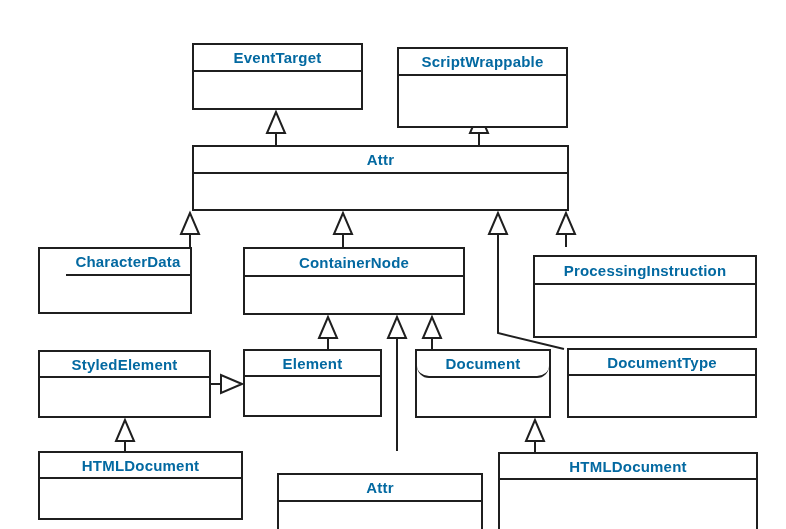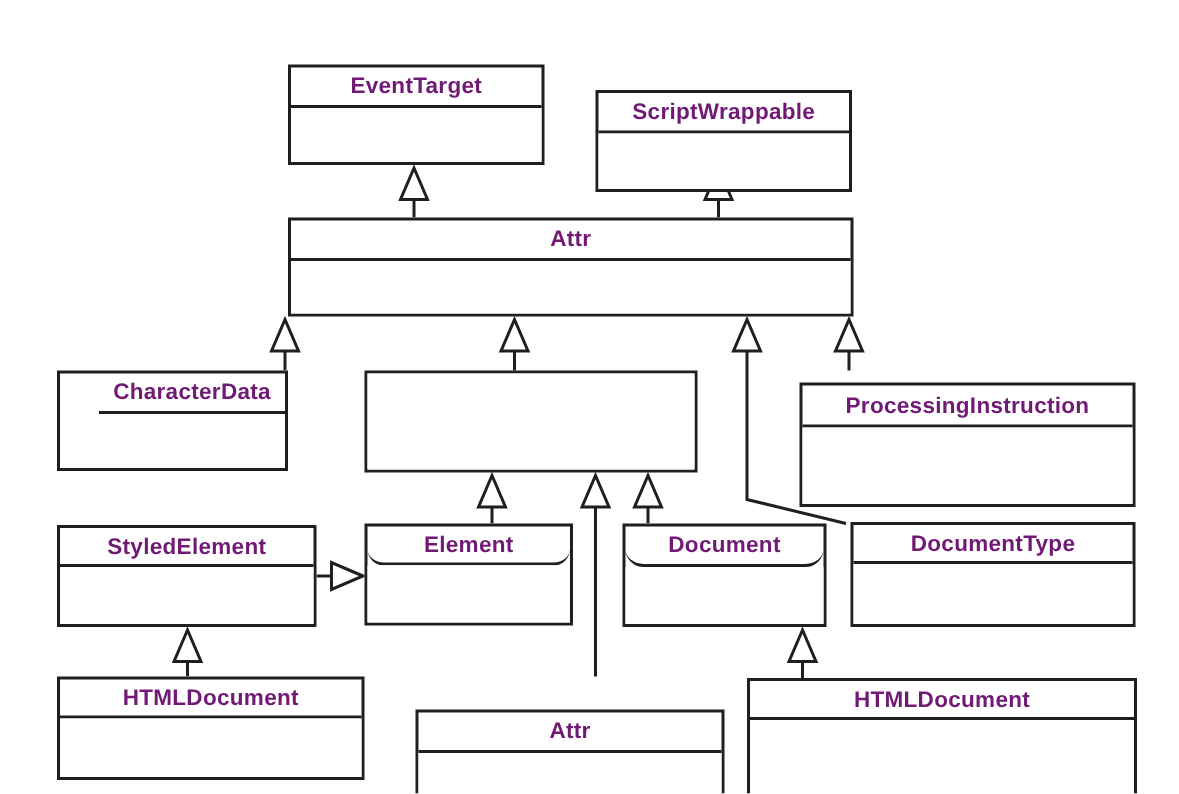--- a/index.html
+++ b/index.html
@@ -30,21 +30,21 @@
     flex-direction: column;
   }
   .class-title {
     box-sizing: border-box;
     border-bottom: 2px solid #1f1f1f;
     display: flex;
     align-items: center;
     justify-content: center;
     font-weight: bold;
     font-size: 15px;
-    color: #701a75;
+    color: #0369a1;
     letter-spacing: 0.2px;
     white-space: nowrap;
   }
   .class-attrs {
     flex: 1;
     background: #ffffff;
   }
   .conn-line {
     fill: none;
     stroke: #1f1f1f;
@@ -109,45 +109,46 @@
       <g>
         <polyline class="conn-line" points="535,441 535,452"></polyline>
         <polygon class="conn-head" points="535,420 526,441 544,441"></polygon>
       </g>
     </svg>
   <div id="boxes-layer">
       <div class="class-box" style="left: 192px; top: 43px; width: 171px; height: 67px;">
     <div class="class-title" style="height: 27px;">EventTarget</div>
     <div class="class-attrs"></div>
   </div>
-      <div class="class-box" style="left: 397px; top: 60px; width: 171px; height: 68px;">
+      <div class="class-box" style="left: 397px; top: 47px; width: 171px; height: 81px;">
     <div class="class-title" style="height: 27px;">ScriptWrappable</div>
     <div class="class-attrs"></div>
   </div>
       <div class="class-box" style="left: 192px; top: 145px; width: 377px; height: 66px;">
     <div class="class-title" style="height: 27px;">Attr</div>
     <div class="class-attrs"></div>
   </div>
       <div class="class-box" style="left: 38px; top: 247px; width: 154px; height: 67px;">
     <div class="class-title" style="height: 27px; margin-left: 26px;">CharacterData</div>
     <div class="class-attrs"></div>
   </div>
       <div class="class-box" style="left: 243px; top: 247px; width: 222px; height: 68px;">
+    <div class="class-title" style="height: 28px;">ContainerNode</div>
     <div class="class-attrs"></div>
   </div>
       <div class="class-box" style="left: 533px; top: 255px; width: 224px; height: 83px;">
     <div class="class-title" style="height: 28px;">ProcessingInstruction</div>
     <div class="class-attrs"></div>
   </div>
       <div class="class-box" style="left: 38px; top: 350px; width: 173px; height: 68px;">
     <div class="class-title" style="height: 26px;">StyledElement</div>
     <div class="class-attrs"></div>
   </div>
       <div class="class-box" style="left: 243px; top: 349px; width: 139px; height: 68px;">
-    <div class="class-title" style="height: 26px; border-radius: 11px;">Element</div>
+    <div class="class-title" style="height: 26px;">Element</div>
     <div class="class-attrs"></div>
   </div>
       <div class="class-box" style="left: 415px; top: 349px; width: 136px; height: 69px;">
     <div class="class-title" style="height: 27px; border-radius: 12px;">Document</div>
     <div class="class-attrs"></div>
   </div>
       <div class="class-box" style="left: 567px; top: 348px; width: 190px; height: 70px;">
     <div class="class-title" style="height: 26px;">DocumentType</div>
     <div class="class-attrs"></div>
   </div>

